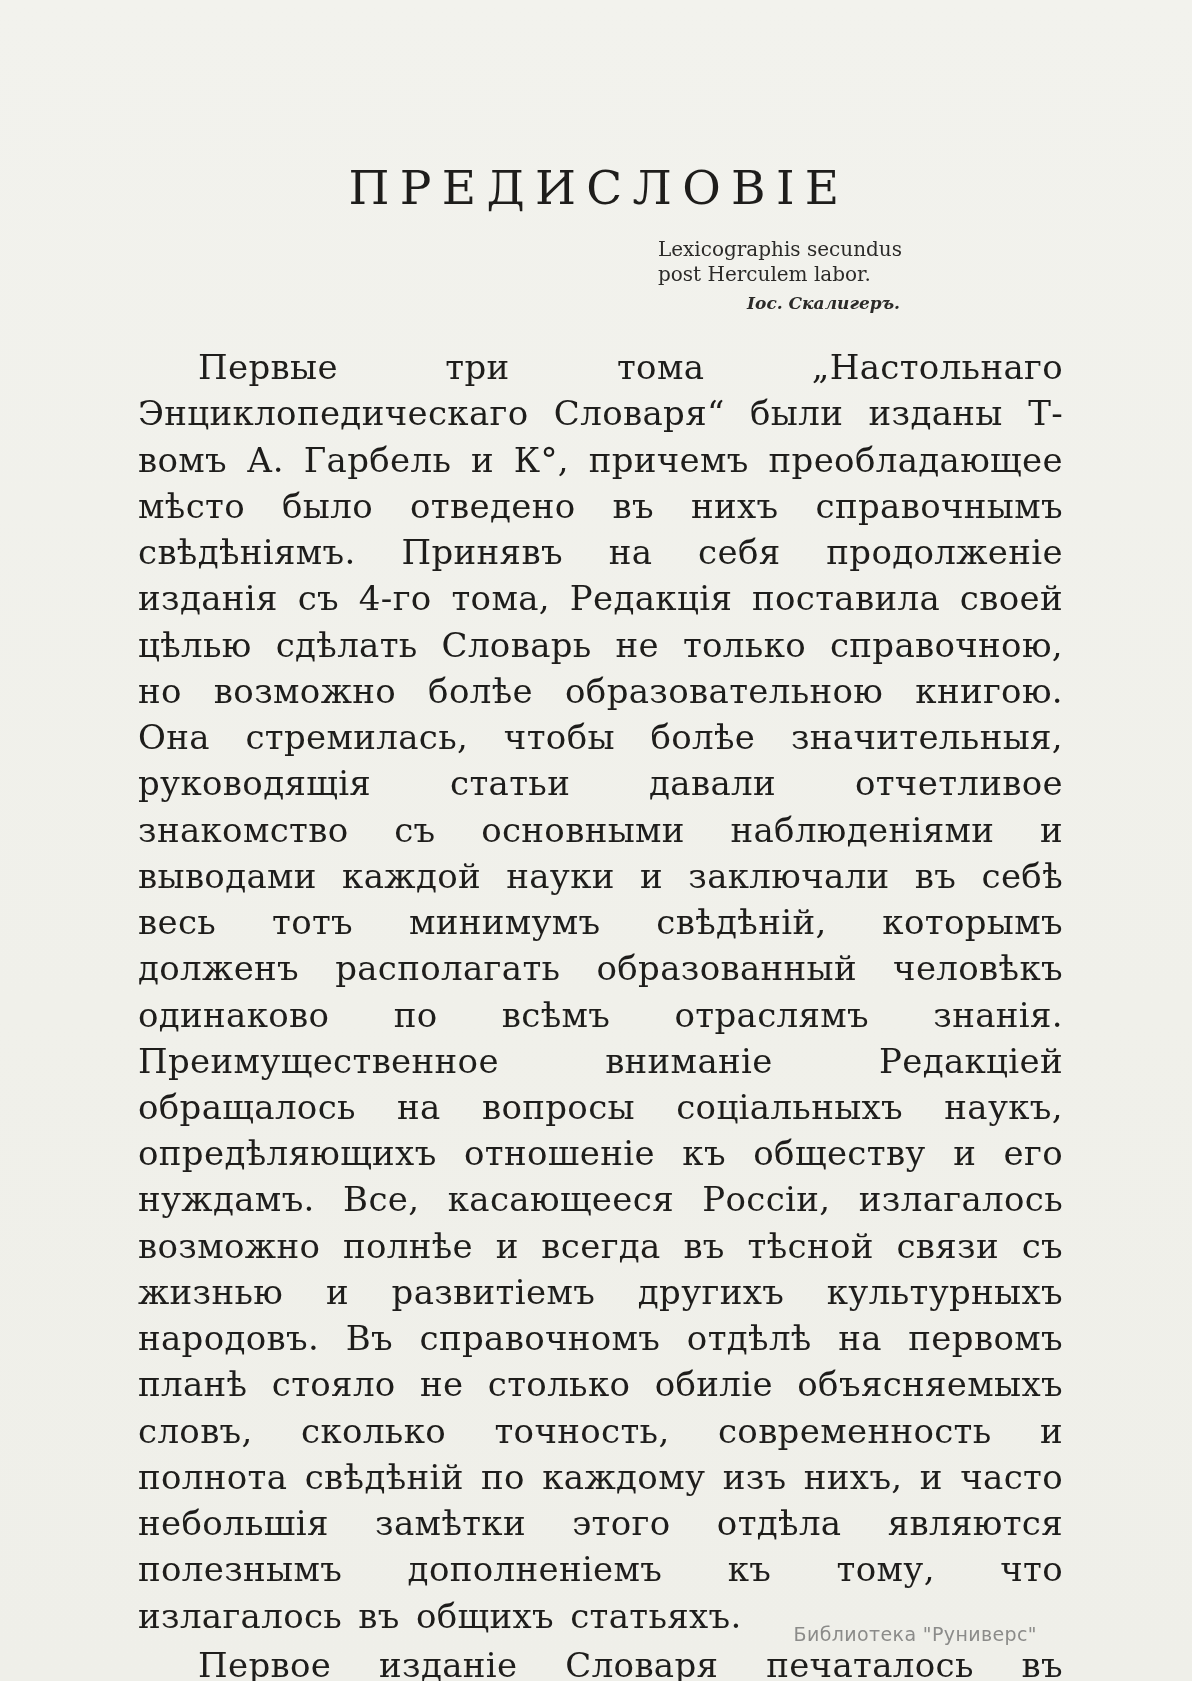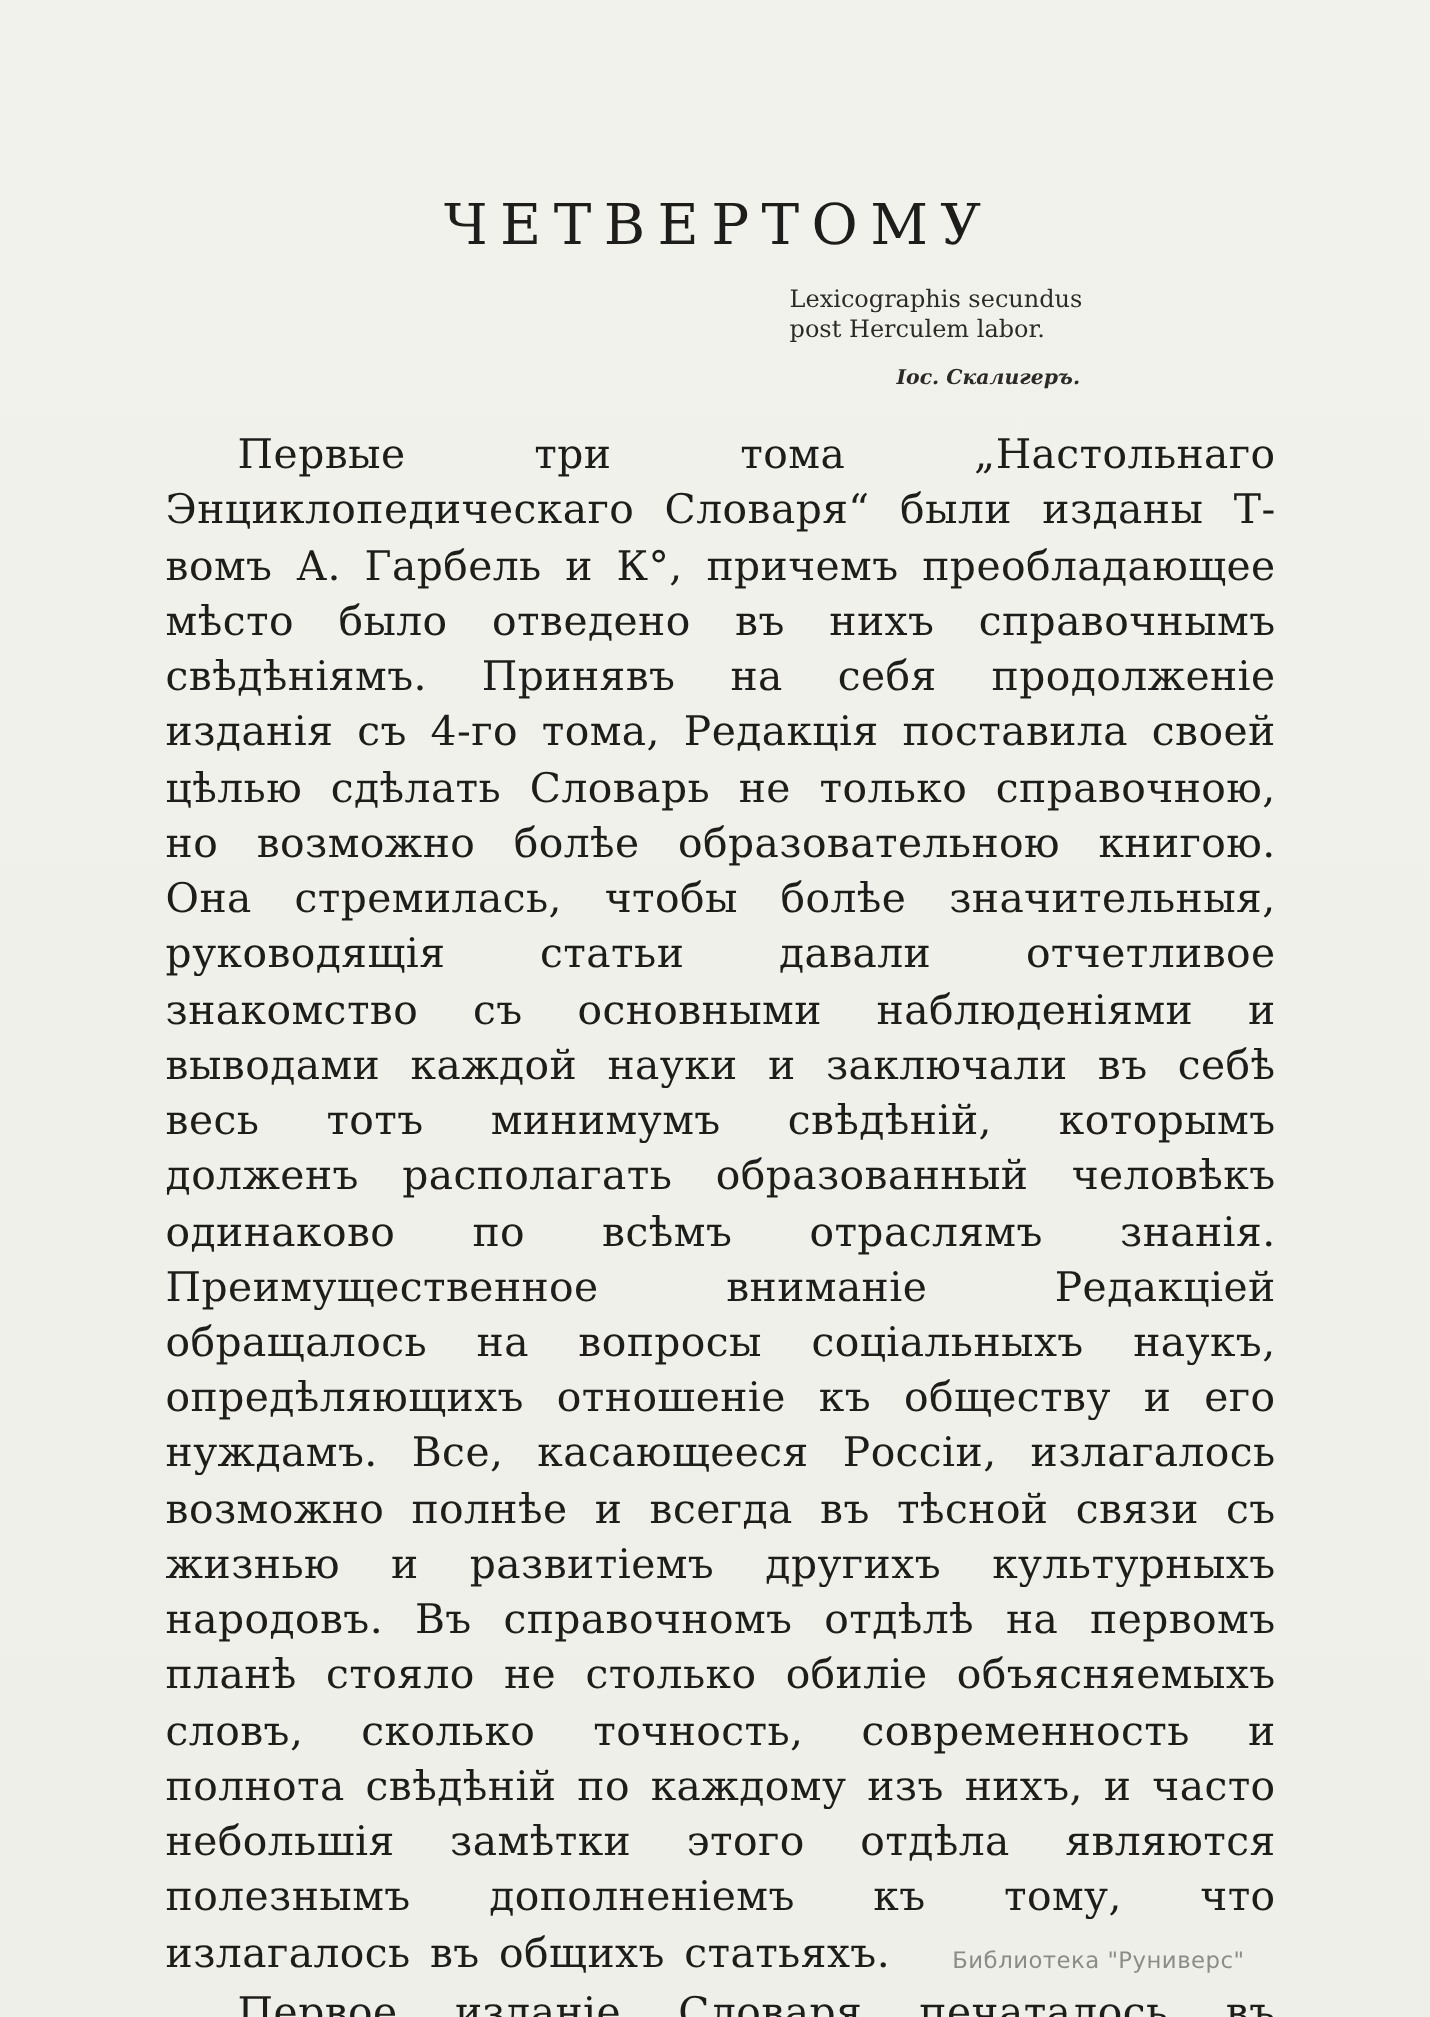--- a/index.html
+++ b/index.html
@@ -45,21 +45,21 @@
     margin: 22px 158px 30px auto;
     font-size: 20px;
     line-height: 1.25;
     color: #2b2a28;
   }
   .epigraph-attr {
     text-align: right;
     font-style: italic;
     font-weight: bold;
     font-size: 17px;
-    margin-top: 18px;
+    margin-top: 6px;
     padding-right: 2px;
   }
   .body-text {
     width: 925px;
   }
   .para {
     font-size: 34px;
     line-height: 1.36;
     text-align: justify;
     text-indent: 60px;
@@ -79,21 +79,21 @@
     color: #8b8b89;
     letter-spacing: 0.02em;
   }
 </style>
 </head>
 <body>
 
 <div class="page">
 
   <h1 class="title">
-    <span class="title-line1">ЧЕТВЕРТОМУ</span>
+    <span class="title-line1">ПРЕДИСЛОВІЕ</span>
   </h1>
 
   <div class="epigraph">
     <div>Lexicographis secundus</div>
     <div>post Herculem labor.</div>
     <div class="epigraph-attr">Іос. Скалигеръ.</div>
   </div>
 
   <div class="body-text">
     <p class="para">Первые три тома „Настольнаго Энциклопедическаго Словаря“ были изданы Т-вомъ А. Гарбель и К°, причемъ преобладающее мѣсто было отведено въ нихъ справочнымъ свѣдѣніямъ. Принявъ на себя продолженіе изданія съ 4-го тома, Редакція поставила своей цѣлью сдѣлать Словарь не только справочною, но возможно болѣе образовательною книгою. Она стремилась, чтобы болѣе значительныя, руководящія статьи давали отчетливое знакомство съ основными наблюденіями и выводами каждой науки и заключали въ себѣ весь тотъ минимумъ свѣдѣній, которымъ долженъ располагать образованный человѣкъ одинаково по всѣмъ отраслямъ знанія. Преимущественное вниманіе Редакціей обращалось на вопросы соціальныхъ наукъ, опредѣляющихъ отношеніе къ обществу и его нуждамъ. Все, касающееся Россіи, излагалось возможно полнѣе и всегда въ тѣсной связи съ жизнью и развитіемъ другихъ культурныхъ народовъ. Въ справочномъ отдѣлѣ на первомъ планѣ стояло не столько обиліе объясняемыхъ словъ, сколько точность, современность и полнота свѣдѣній по каждому изъ нихъ, и часто небольшія замѣтки этого отдѣла являются полезнымъ дополненіемъ къ тому, что излагалось въ общихъ статьяхъ.</p>

